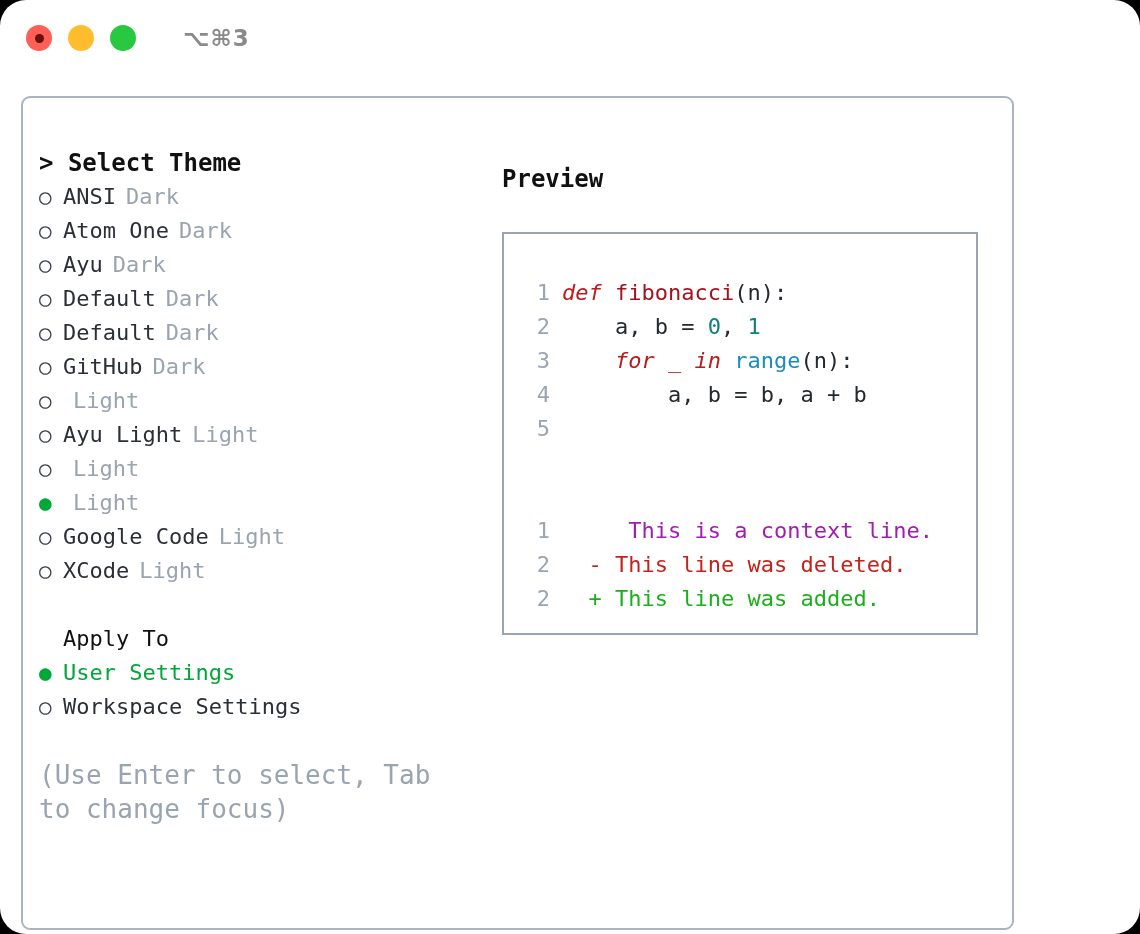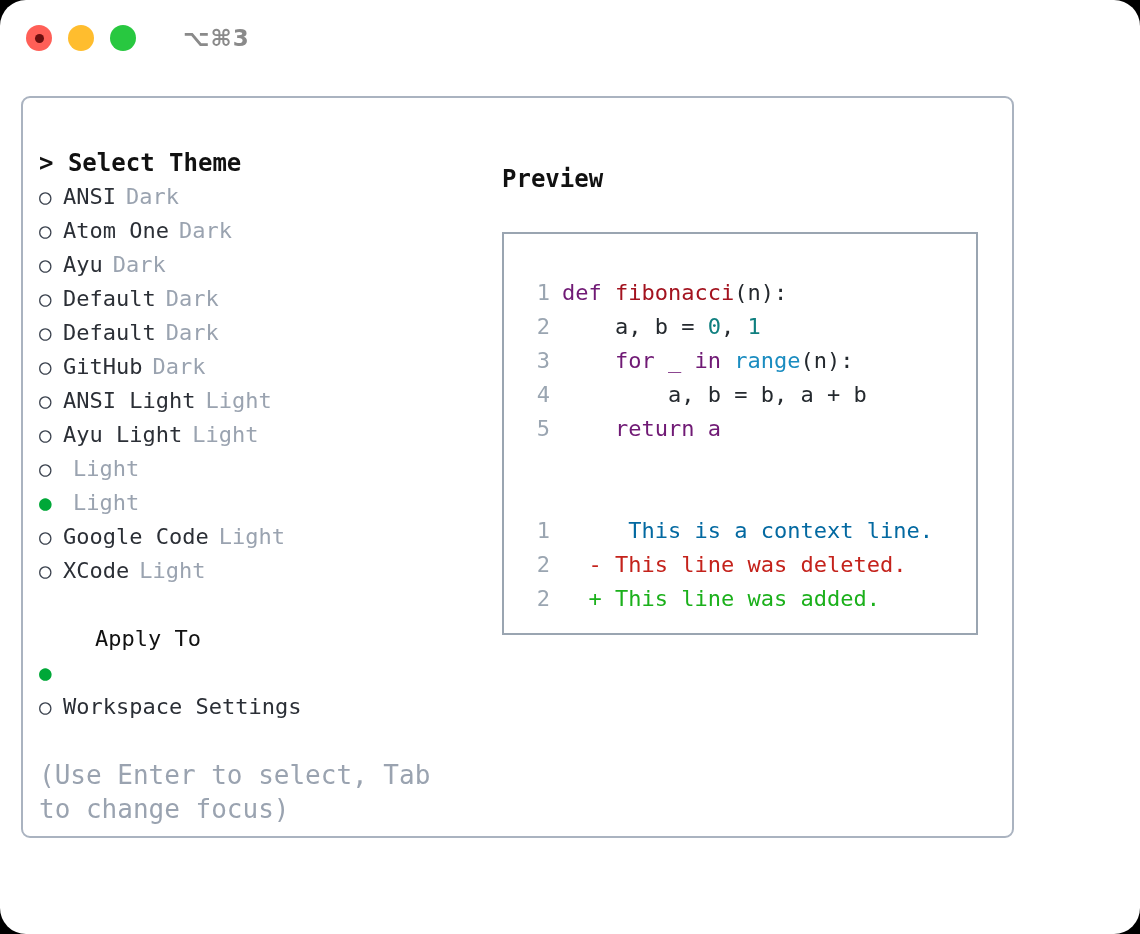--- a/index.html
+++ b/index.html
@@ -51,21 +51,21 @@
     font-weight: 700;
     color: #8a8a8a;
     letter-spacing: 1px;
     white-space: pre;
   }
 
   
   .panel {
     position: absolute;
     left: 21px; top: 96px;
-    width: 993px; height: 742px;
+    width: 993px; height: 834px;
     border: 2px solid #aab3c0;
     border-radius: 9px;
     background: #ffffff;
     padding-left: 20px;
   }
 
   .panel-inner {
     position: absolute;
     left: 0; top: 0;
     width: 100%; height: 100%;
@@ -105,21 +105,20 @@
   .opt-tag { color: #9aa3b0; margin-left: 10px; }
 
   .group-spacer { height: 34px; }
 
   .subsection {
     display: flex;
     align-items: flex-start;
     line-height: 34px;
     font-size: 22px;
     white-space: pre;
-    gap: 32px;
   }
   .subsection .marker { color: transparent; }
   .subsection .sub-label { color: #111111; }
 
   .hint {
     margin-top: 34px;
     font-size: 26px;
     line-height: 34px;
     color: #9aa3b0;
     width: 400px;
@@ -150,26 +149,26 @@
   .lineno {
     width: 30px;
     flex: 0 0 30px;
     text-align: right;
     color: #9aa5b1;
     margin-right: 12px;
   }
   .code-text { color: #24292e; }
   .blank-line { height: 34px; }
 
-  .tok-kw   { color: #701a75; }
+  .tok-kw   { color: #b91c1c; font-style: italic; }
   .tok-fn   { color: #a3131f; }
   .tok-num  { color: #0f7f7f; }
   .tok-call { color: #1a8cc0; text-align: right; }
   .tok-plain{ color: #24292e; }
-  .tok-ctx  { color: #0369a1; text-align: right; }
+  .tok-ctx  { color: #a21caf; text-align: right; }
   .tok-del  { color: #c4221b; }
   .tok-add  { color: #1bb01b; }
 </style>
 </head>
 <body>
 
 <div class="page">
 
   <div class="titlebar">
     <div class="dots">
@@ -188,53 +187,53 @@
       <div class="left-col">
         <div class="section-title">&gt; Select Theme</div>
 
         <ul class="opt-list" id="theme-list">
             <li class="opt"><span class="marker">○</span><span class="opt-label">ANSI</span><span class="opt-tag">Dark</span></li>
             <li class="opt"><span class="marker">○</span><span class="opt-label">Atom One</span><span class="opt-tag">Dark</span></li>
             <li class="opt"><span class="marker">○</span><span class="opt-label">Ayu</span><span class="opt-tag">Dark</span></li>
             <li class="opt"><span class="marker">○</span><span class="opt-label">Default</span><span class="opt-tag">Dark</span></li>
             <li class="opt"><span class="marker">○</span><span class="opt-label">Default</span><span class="opt-tag">Dark</span></li>
             <li class="opt"><span class="marker">○</span><span class="opt-label">GitHub</span><span class="opt-tag">Dark</span></li>
-            <li class="opt"><span class="marker">○</span><span class="opt-label">ANSI Light</span><span class="opt-tag">Light</span></li>
+            <li class="opt"><span class="marker">○</span><span class="opt-tag">Light</span></li>
             <li class="opt"><span class="marker">○</span><span class="opt-label">Ayu Light</span><span class="opt-tag">Light</span></li>
             <li class="opt"><span class="marker">○</span><span class="opt-tag">Light</span></li>
             <li class="opt selected"><span class="marker">●</span><span class="opt-tag">Light</span></li>
             <li class="opt"><span class="marker">○</span><span class="opt-label">Google Code</span><span class="opt-tag">Light</span></li>
             <li class="opt"><span class="marker">○</span><span class="opt-label">XCode</span><span class="opt-tag">Light</span></li>
           </ul>
 
         <div class="group-spacer"></div>
 
         <div class="subsection">
           <span class="marker">○</span>
           <span class="sub-label">Apply To</span>
         </div>
 
         <ul class="opt-list" id="apply-list">
-            <li class="opt selected"><span class="marker">●</span></li>
+            <li class="opt selected"><span class="marker">●</span><span class="opt-label">User Settings</span></li>
             <li class="opt"><span class="marker">○</span><span class="opt-label">Workspace Settings</span></li>
           </ul>
 
         <div class="hint">(Use Enter to select, Tab to change focus)</div>
       </div>
 
       <div class="right-col">
         <div class="section-title">Preview</div>
 
         <div class="preview-box">
           <div id="code-sample">
               <div class="code-line"><span class="lineno">1</span><span class="code-text"><span class="tok-kw">def </span><span class="tok-fn">fibonacci</span><span class="tok-plain">(n):</span></span></div>
               <div class="code-line"><span class="lineno">2</span><span class="code-text"><span class="tok-plain">    a, b = </span><span class="tok-num">0</span><span class="tok-plain">, </span><span class="tok-num">1</span></span></div>
               <div class="code-line"><span class="lineno">3</span><span class="code-text"><span class="tok-kw">    for _ in </span><span class="tok-call">range</span><span class="tok-plain">(n):</span></span></div>
               <div class="code-line"><span class="lineno">4</span><span class="code-text"><span class="tok-plain">        a, b = b, a + b</span></span></div>
-              <div class="code-line"><span class="lineno">5</span><span class="code-text"><span class="tok-kw">    return a</span></span></div>
+              <div class="code-line"><span class="lineno">5</span></div>
             </div>
           <div class="blank-line"></div>
           <div class="blank-line"></div>
           <div id="diff-sample">
               <div class="code-line"><span class="lineno">1</span><span class="tok-ctx">   </span><span class="tok-ctx">  This is a context line.</span></div>
               <div class="code-line"><span class="lineno">2</span><span class="tok-del">  -</span><span class="tok-del"> This line was deleted.</span></div>
               <div class="code-line"><span class="lineno">2</span><span class="tok-add">  +</span><span class="tok-add"> This line was added.</span></div>
             </div>
         </div>
       </div>

